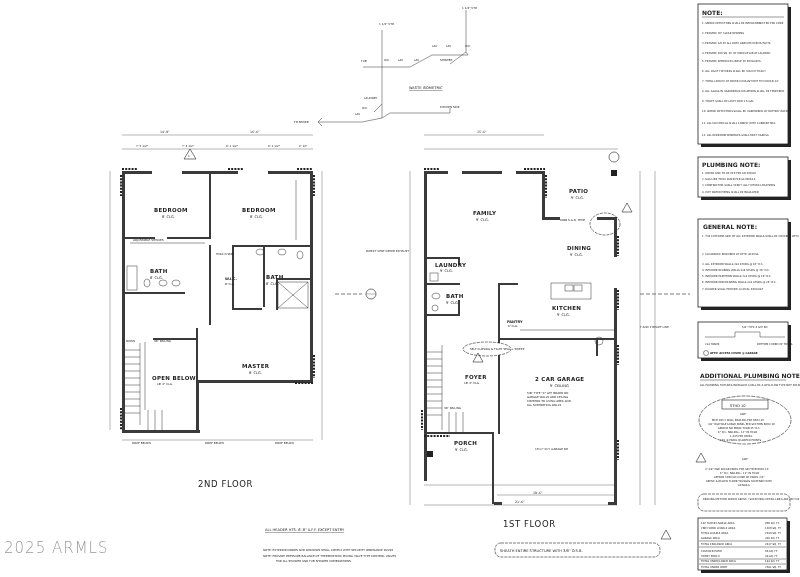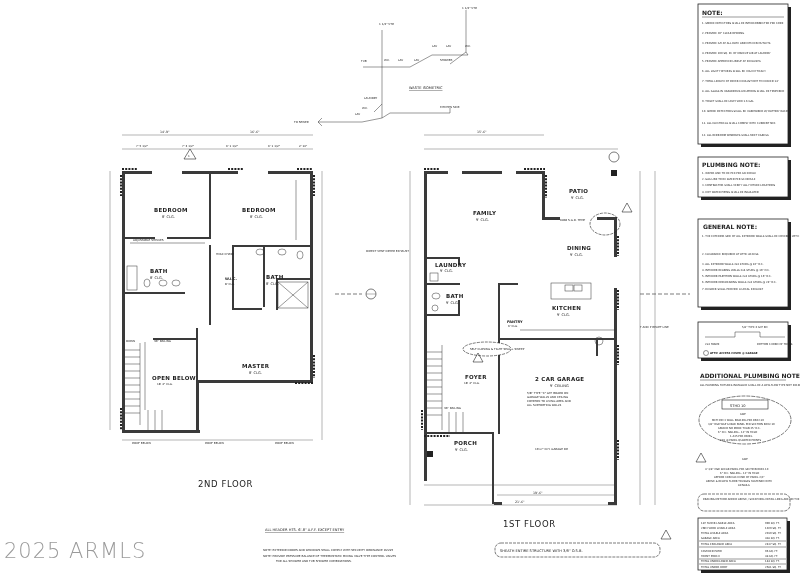--- a/index.html
+++ b/index.html
@@ -12,21 +12,21 @@
   .tiny { font-size:2.8px; }
   .title { font-size:8.5px; letter-spacing:0.6px; }
   .note-h { font-size:6px; font-weight:bold; }
   .note-t { font-size:2.6px; }
   .wall { fill:#3a3a3a; }
   .thin { stroke:#333; stroke-width:0.5; fill:none; }
   .dimline { stroke:#444; stroke-width:0.4; fill:none; }
   .dash { stroke:#222; stroke-width:2; stroke-dasharray:2 1.2; fill:none; }
   .box { stroke:#222; stroke-width:0.8; fill:#fff; }
   .shadow { fill:#222; }
-  .watermark { position:absolute; left:4px; top:539px; font-family:"DejaVu Sans", sans-serif; font-size:21px; color:#9a9a9a; letter-spacing:1px; font-weight:300; }
+  .watermark { position:absolute; left:4px; top:539px; font-family:"DejaVu Sans", sans-serif; font-size:15px; color:#9a9a9a; letter-spacing:1px; font-weight:300; }
 </style>
 </head>
 <body>
 
 <svg width="800" height="577" viewBox="0 0 800 577" xmlns="http://www.w3.org/2000/svg">
 
   <g>
     <path class="thin" d="M382,30 L382,118 L362,122 L318,122"></path>
     <path class="thin" d="M318,122 L322,118 M318,122 L322,126"></path>
     <path class="thin" d="M363,67 L410,67 L432,55 L468,55 L466,52"></path>

